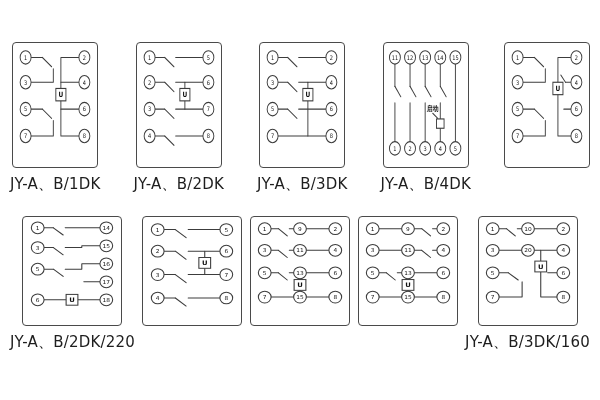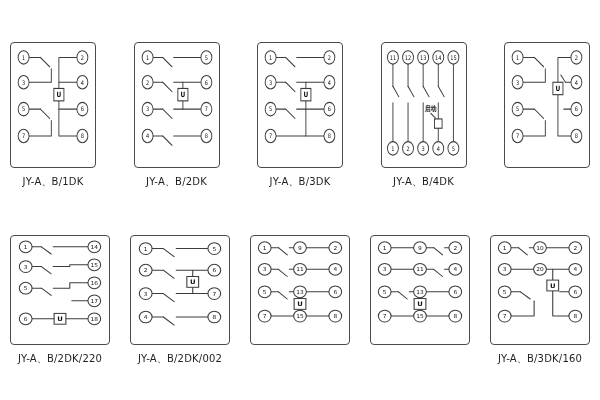--- a/index.html
+++ b/index.html
@@ -1,26 +1,26 @@
 <!DOCTYPE html>
 <html><head>
 <meta charset="utf-8">
 <style>
   *{box-sizing:border-box;margin:0;padding:0}
   html,body{width:600px;height:400px;background:#fff;overflow:hidden;
     font-family:"DejaVu Sans","Liberation Sans",sans-serif}
   .page{width:600px;height:400px;padding-top:42px;background:#fff}
   .row{display:flex;justify-content:space-between;padding:0 10px}
-  .row2{margin-top:46px}
+  .row2{margin-top:22px}
   .cell{display:flex;flex-direction:column;align-items:center}
   .dbox{border:1px solid #4a4a4a;border-radius:4px;background:#fff}
   .row1 .dbox{width:86px;height:126px}
   .row2 .dbox{width:100px;height:110px}
   .dbox svg{display:block;width:100%;height:100%}
-  .dlabel{margin-top:7px;font-size:10px;color:#1e1e1e;white-space:nowrap;letter-spacing:.2px}
+  .dlabel{margin-top:7px;font-size:15px;color:#1e1e1e;white-space:nowrap;letter-spacing:.2px}
   .wire{fill:none;stroke:#3c3c3c;stroke-width:1.1;stroke-linecap:round;stroke-linejoin:round}
   .term{fill:#fff;stroke:#3c3c3c;stroke-width:1.1}
   .tnum{font-size:6px;fill:#111;text-anchor:middle}
   .ubox{fill:#fff;stroke:#3c3c3c;stroke-width:1.1}
   .ulabel{font-size:7px;fill:#111;text-anchor:middle;font-weight:bold}
   .anno{font-size:7px;fill:#111;text-anchor:middle;font-weight:bold}
 </style>
 </head>
 <body>
 
@@ -289,21 +289,20 @@
             <circle cx="85" cy="14" r="6.5" class="term"></circle>
             <text x="85" y="16.2" class="tnum">5</text>
             <circle cx="85" cy="38" r="6.5" class="term"></circle>
             <text x="85" y="40.2" class="tnum">6</text>
             <circle cx="85" cy="64" r="6.5" class="term"></circle>
             <text x="85" y="66.2" class="tnum">7</text>
             <circle cx="85" cy="90" r="6.5" class="term"></circle>
             <text x="85" y="92.2" class="tnum">8</text>
           </svg>
         </div>
-      <div class="dlabel">JY-A、B/2DK/002</div>
     </div>
     <div class="cell">
       <div class="dbox">
           <svg viewBox="0 0 100 120" preserveAspectRatio="none">
             <polyline points="20.5,13 28,13" class="wire"></polyline>
             <polyline points="28,13 37,21" class="wire"></polyline>
             <polyline points="39,13 43.5,13" class="wire"></polyline>
             <polyline points="56.5,13 79.5,13" class="wire"></polyline>
             <polyline points="20.5,37 28,37" class="wire"></polyline>
             <polyline points="28,37 37,45" class="wire"></polyline>

